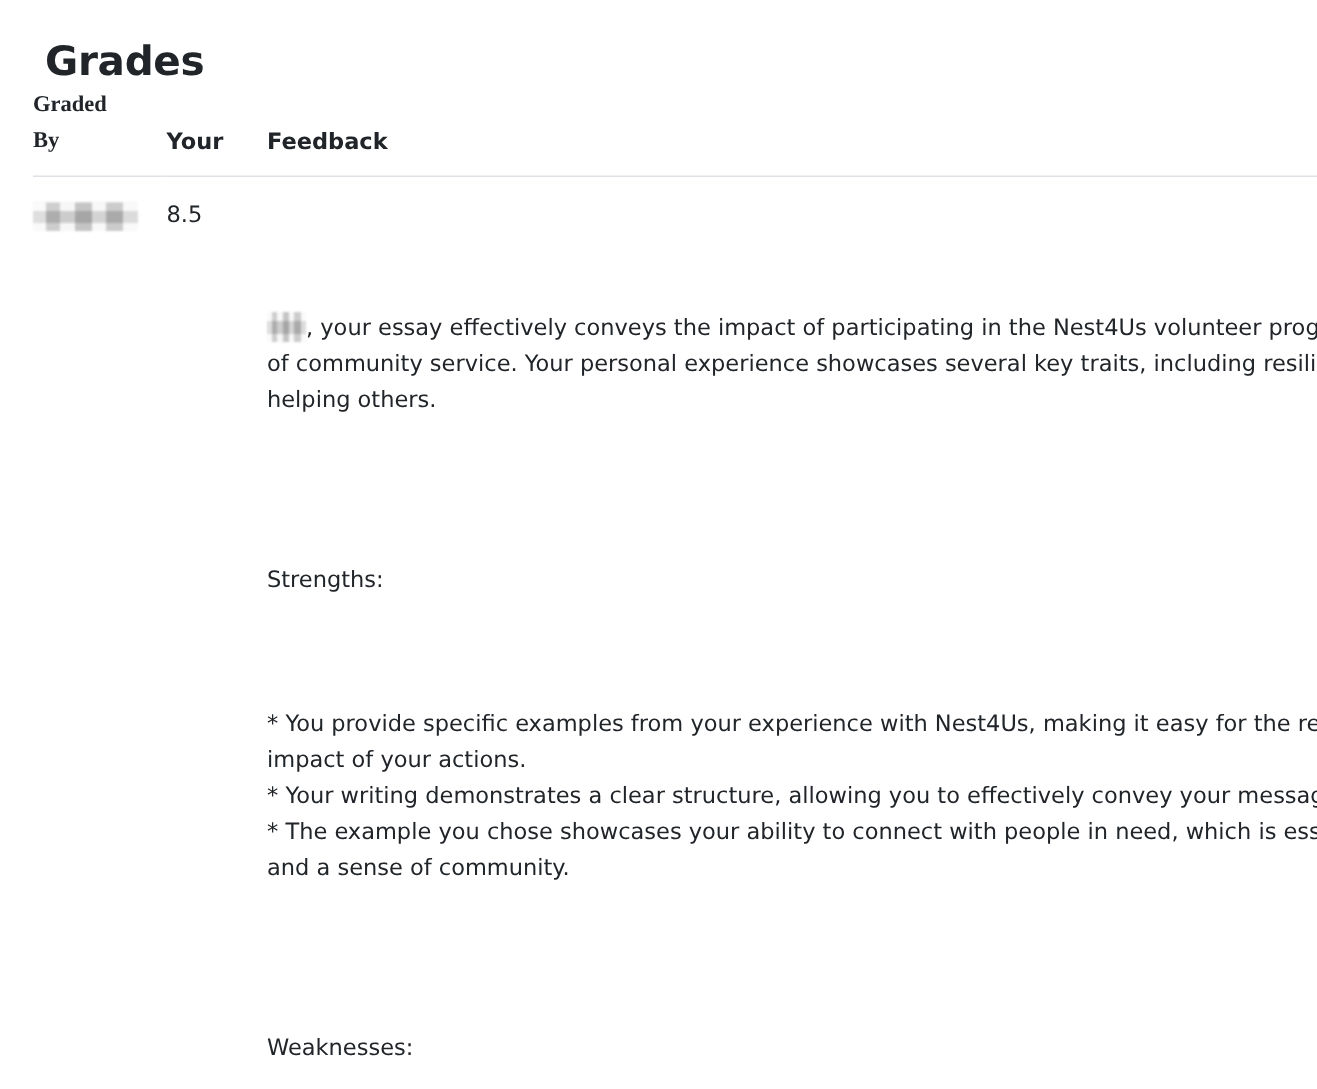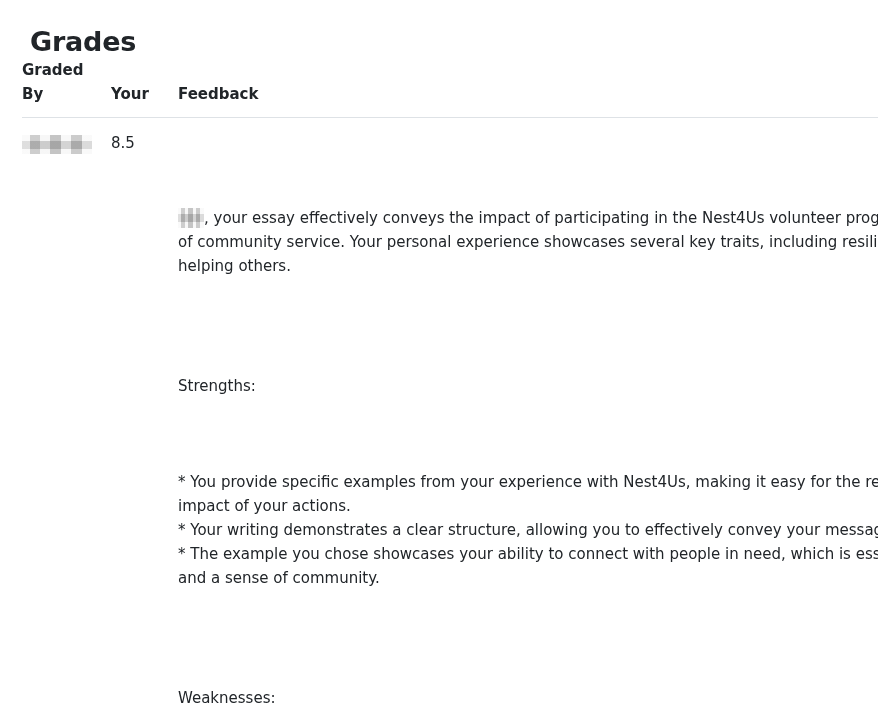--- a/index.html
+++ b/index.html
@@ -64,21 +64,21 @@
     font-weight: 400;
     color: #212529;
     padding: 16px 8px 16px 0;
     border-bottom: 1px solid transparent;
   }
 
   .col-graded-by { width: 89px; }
   .col-grade     { width: 59px; }
   .col-feedback  { width: 1550px; }
 
-  th.col-graded-by { padding-right: 0; }
+  th.col-graded-by { padding-right: 0; font-family: Liberation Serif, serif; }
 
   
   .th-graded-by-inner {
     display: block;
     width: 60px;
     white-space: normal;
   }
 
   td.cell-graded-by { padding-top: 13px; }
   td.cell-grade     { padding-top: 13px; }

